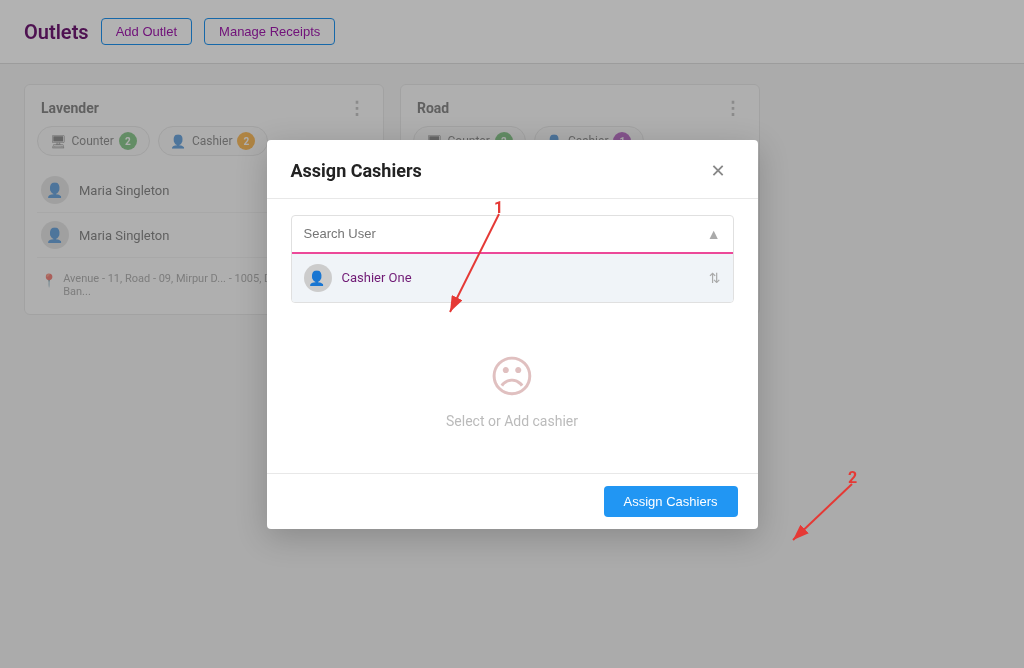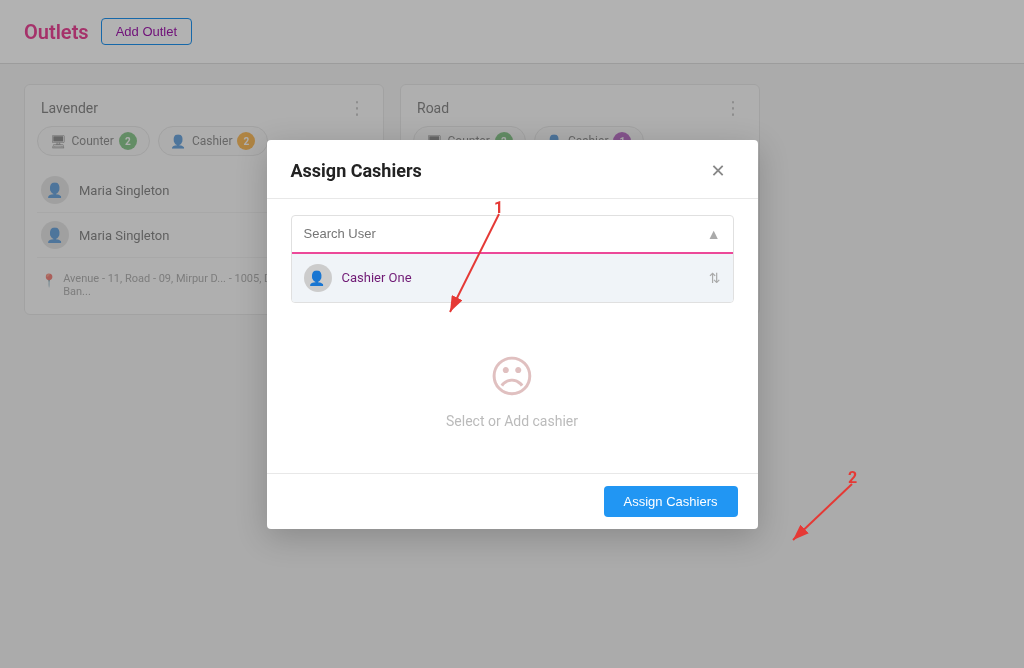--- a/index.html
+++ b/index.html
@@ -25,21 +25,21 @@
       display: flex;
       align-items: center;
       gap: 12px;
       padding: 18px 24px;
       background: #fff;
       border-bottom: 1px solid #e0e0e0;
     }
     .header-title {
       font-size: 20px;
       font-weight: 600;
-      color: #ec4899;
+      color: #701a75;
     }
     .btn-outline {
       padding: 5px 14px;
       border: 1px solid #2196F3;
       border-radius: 4px;
       background: #fff;
       color: #a21caf;
       font-size: 13px;
       cursor: pointer;
     }
@@ -59,21 +59,21 @@
       width: 360px;
       padding-bottom: 12px;
       opacity: 0.6;
     }
     .outlet-card-header {
       display: flex;
       justify-content: space-between;
       align-items: center;
       padding: 12px 16px 8px;
       font-size: 14px;
-      font-weight: 400;
+      font-weight: 700;
       color: #444;
     }
     .outlet-card-header .dots {
       color: #aaa;
       font-size: 18px;
       letter-spacing: 1px;
       cursor: pointer;
     }
     .outlet-tabs {
       display: flex;
@@ -297,20 +297,21 @@
     }
   </style>
 </head>
 <body>
 
 <div class="page-bg">
 
   <div class="header">
     <span class="header-title">Outlets</span>
     <button class="btn-outline">Add Outlet</button>
+    <button class="btn-outline">Manage Receipts</button>
   </div>
 
   <div class="outlets-container">
 
     <div class="outlet-card">
       <div class="outlet-card-header">
         <span>Lavender</span>
         <span class="dots">⋮</span>
       </div>
       <div class="outlet-tabs">

